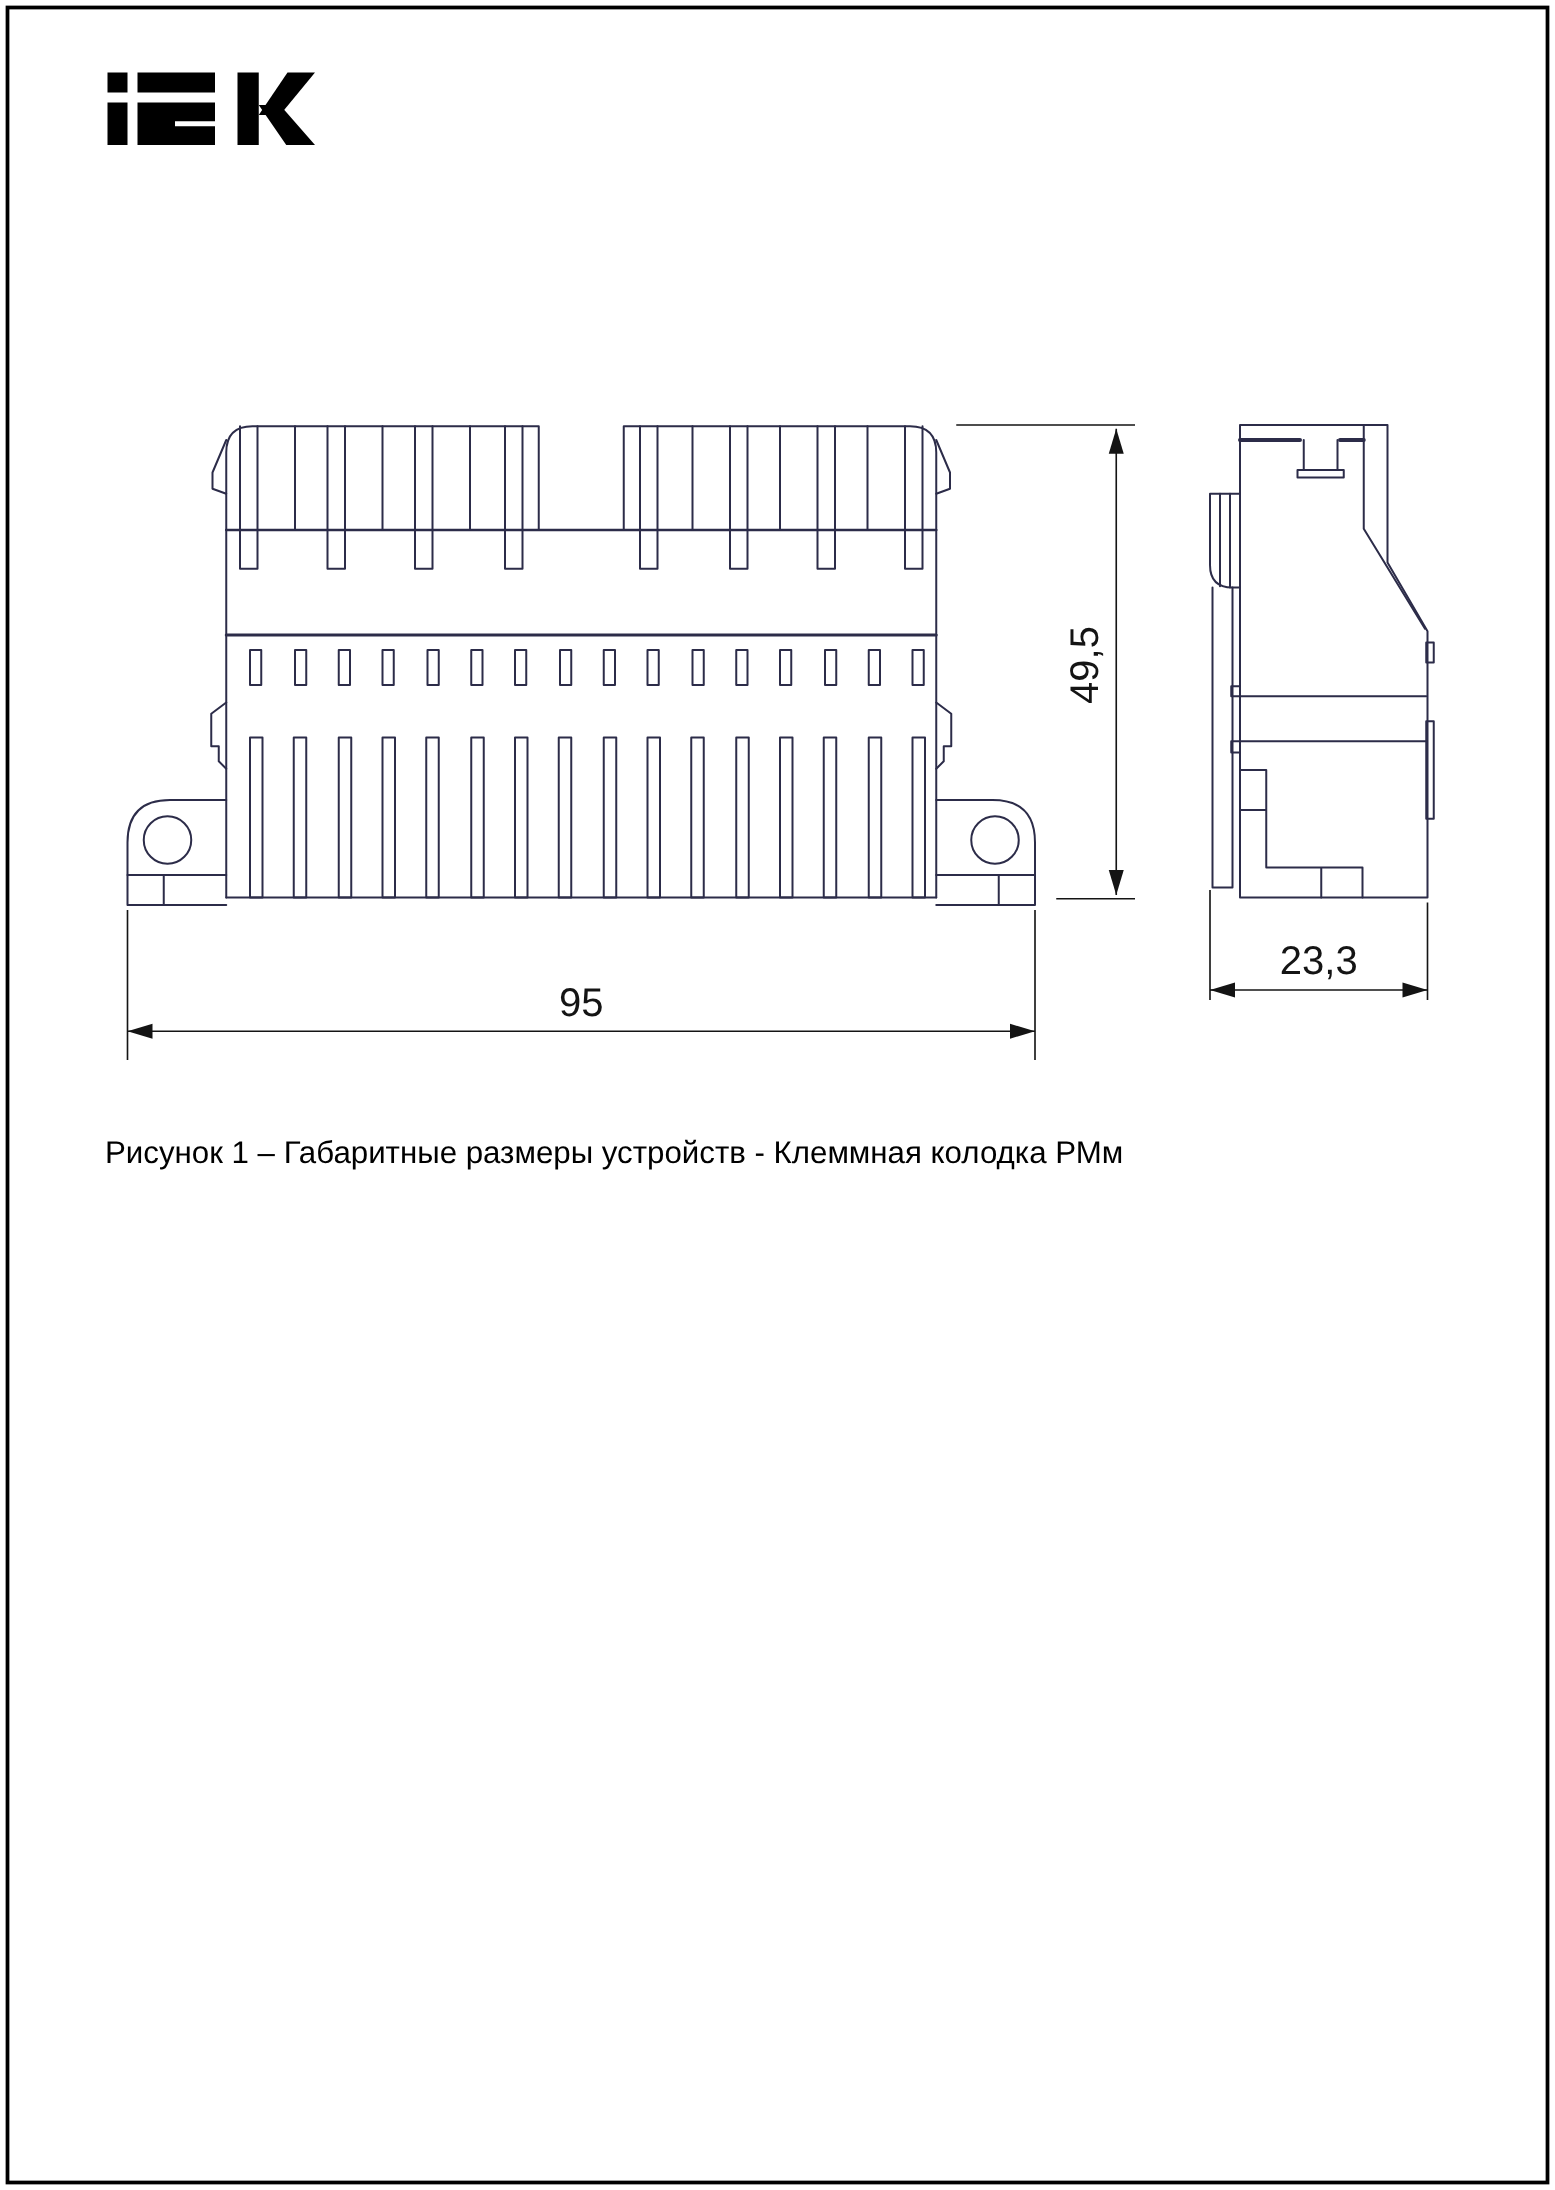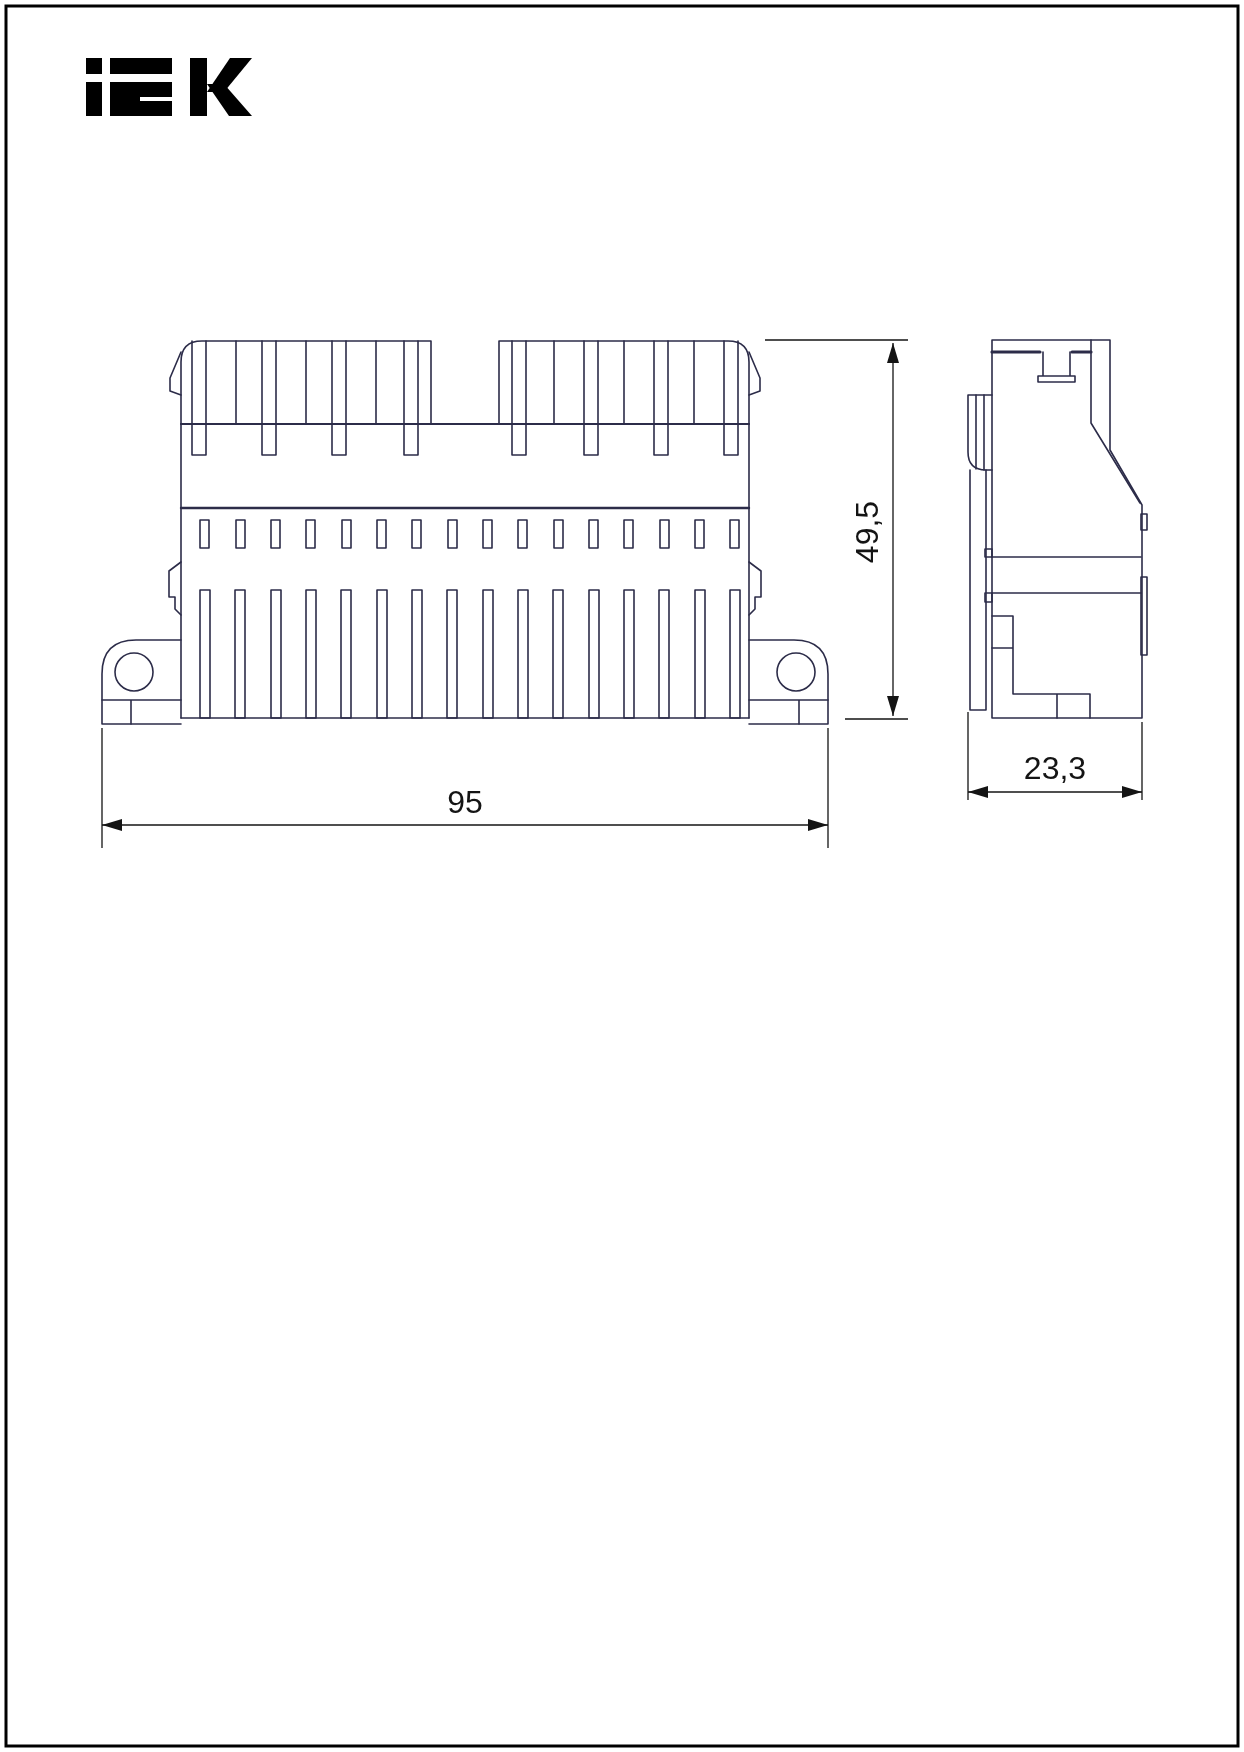--- a/index.html
+++ b/index.html
@@ -149,13 +149,14 @@
 
     <g class="dimline" stroke="#141414">
       <path d="M968,712 V800 M1142,722 V800"></path>
       <path d="M968,792 H1142"></path>
       <polygon points="968,792 988,786 988,798" fill="#141414" stroke="none"></polygon>
       <polygon points="1142,792 1122,786 1122,798" fill="#141414" stroke="none"></polygon>
       <text x="1055" y="779" text-anchor="middle" class="dimtext" stroke="none">23,3</text>
     </g>
   </svg>
 
+  <div id="figure-caption">Рисунок 1 – Габаритные размеры устройств - Клеммная колодка РМм</div>
 </div>
 
 </body></html>

